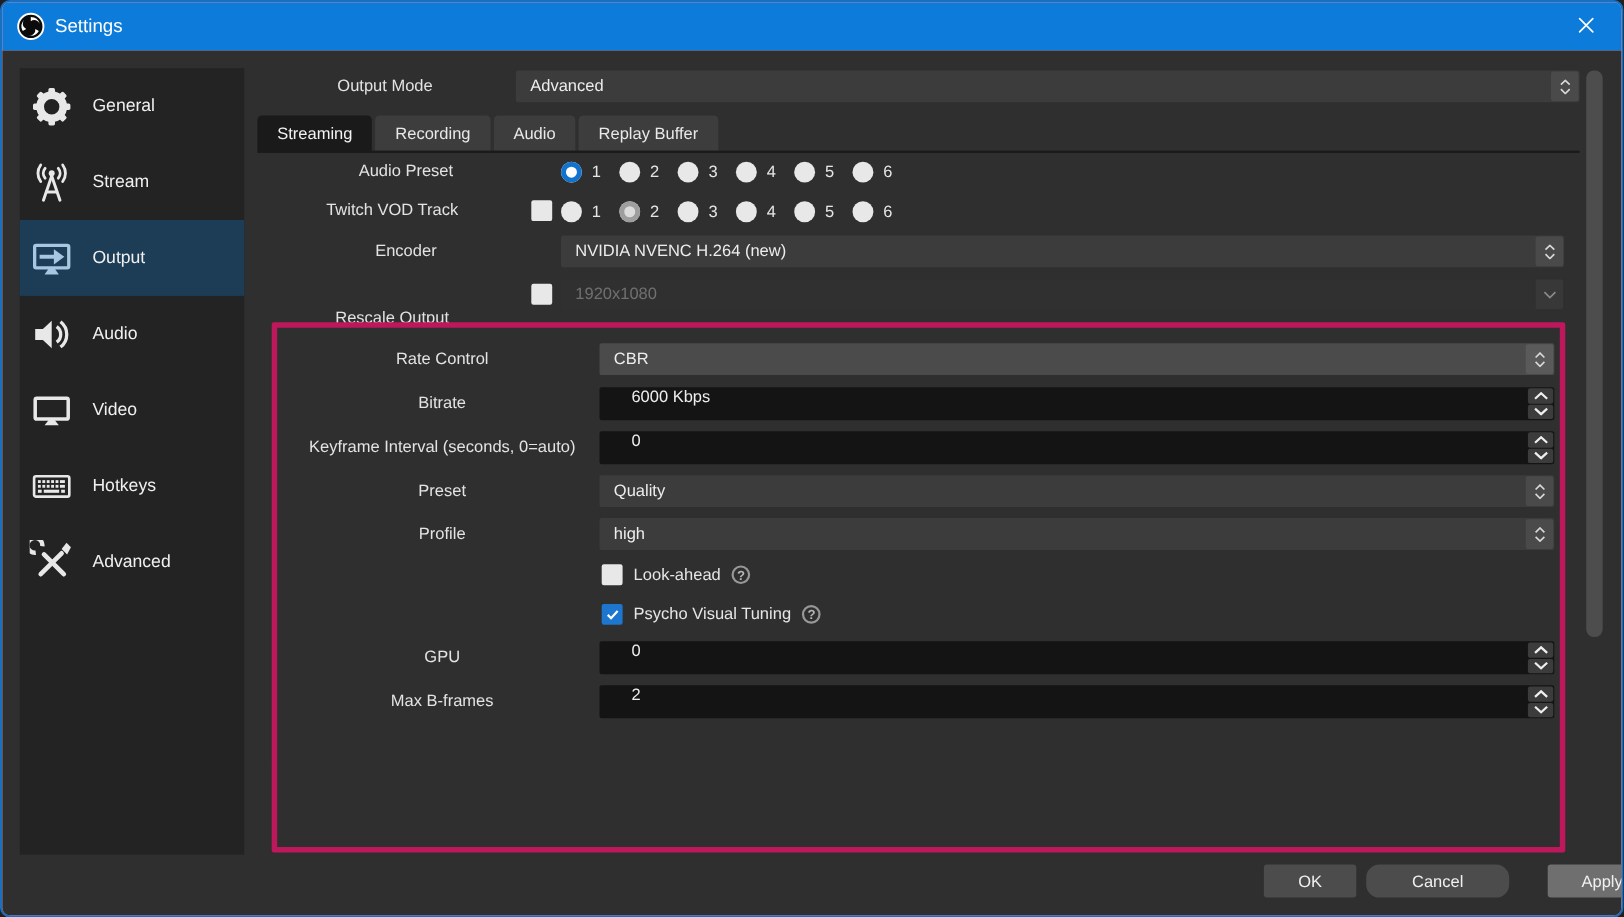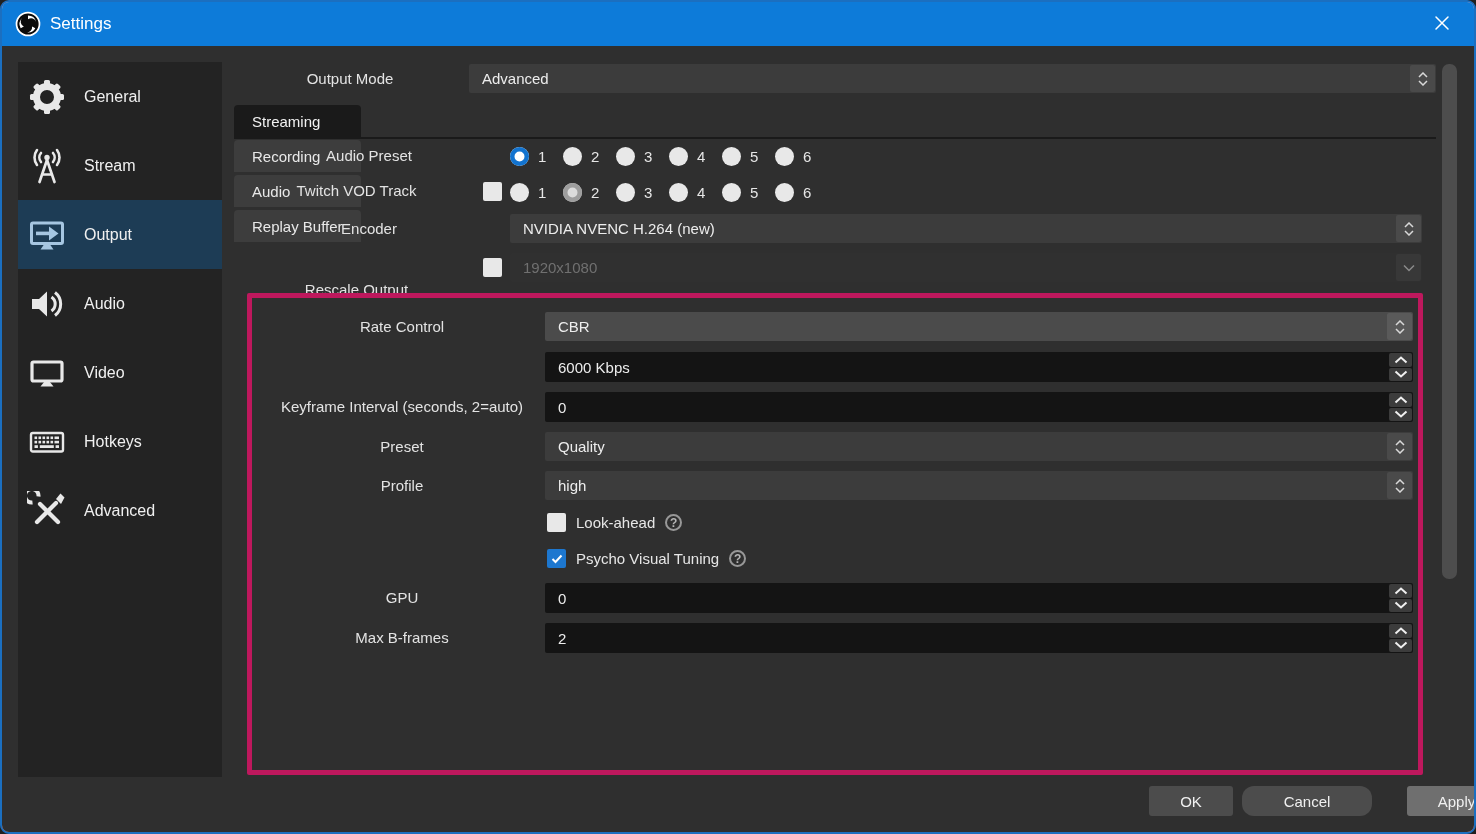--- a/index.html
+++ b/index.html
@@ -21,25 +21,25 @@
   
   .flabel{position:absolute;text-align:center;font-size:15px;color:#e3e3e3;}
   
   .combo{position:absolute;height:29px;background:#3c3c3c;border-radius:2px;display:flex;align-items:center;padding-left:13px;font-size:15px;color:#ededed;cursor:pointer;}
   .combo .spin{position:absolute;right:1px;top:1px;bottom:1px;width:25px;background:#4a4a4a;border-radius:2px;display:flex;flex-direction:column;align-items:center;justify-content:center;gap:2px;color:#d8d8d8;}
   .combo.lighter{background:#4b4b4b;}
   .combo.lighter .spin{background:#5a5a5a;}
   .combo.disabled{background:#303030;color:#707070;cursor:default;}
   .combo.disabled .drop{position:absolute;right:1px;top:1px;bottom:1px;width:25px;background:#383838;border-radius:2px;display:flex;align-items:center;justify-content:center;color:#8a8a8a;}
   
-  .spinbox{position:absolute;height:30px;background:#141414;border-radius:2px;display:flex;align-items:center;padding-left:13px;font-size:15px;color:#ededed;}
+  .spinbox{position:absolute;height:30px;background:#141414;border-radius:2px;display:flex;align-items:flex-start;padding-left:29px;font-size:15px;color:#ededed;}
   .spinbtns{position:absolute;right:1px;top:1px;bottom:1px;width:23px;display:flex;flex-direction:column;gap:1px;}
   .sb{flex:1;background:#3c3c3c;border-radius:2px;display:flex;align-items:center;justify-content:center;color:#efefef;cursor:pointer;}
   
-  .tabbar{position:absolute;left:232px;top:59px;display:flex;gap:3px;flex-direction:column;}
+  .tabbar{position:absolute;left:232px;top:59px;display:flex;gap:3px;}
   .tab{height:32px;padding:0 18px;display:flex;align-items:center;background:#3d3d3d;border-radius:4px 4px 0 0;font-size:15px;color:#e8e8e8;cursor:pointer;}
   .tab.active{background:#1a1a1a;color:#f2f2f2;}
   .tabline{position:absolute;left:232px;top:91px;width:1202px;height:2px;background:#1a1a1a;}
   
   .radio-mount{position:absolute;display:flex;align-items:center;}
   .radio-opt{display:flex;align-items:center;width:53px;}
   .radio{width:19px;height:19px;border-radius:50%;background:#e8e8e8;margin-right:9px;cursor:pointer;flex:none;}
   .radio.sel{background:#fff;box-shadow:inset 0 0 0 4.5px #1273cf;}
   .radio.sel-disabled{background:#dcdcdc;box-shadow:inset 0 0 0 4.5px #9e9e9e;}
   .radio-num{font-size:15px;color:#e6e6e6;}
@@ -307,37 +307,38 @@
         <span class="spin">
           <svg width="10" height="6" viewBox="0 0 10 6">
               <polyline points="1,5 5,1 9,5" fill="none" stroke="currentColor" stroke-width="1.5"></polyline>
             </svg>
           <svg width="10" height="6" viewBox="0 0 10 6">
               <polyline points="1,1 5,5 9,1" fill="none" stroke="currentColor" stroke-width="1.5"></polyline>
             </svg>
         </span>
       </div>
 
+      <div class="flabel" style="left:15px;top:54px;width:270px;line-height:30px;">Bitrate</div>
       <div class="spinbox" style="left:293px;top:54px;width:868px;">
         <span>6000 Kbps</span>
         <span class="spinbtns">
           <span class="sb">
               <svg width="14" height="8" viewBox="0 0 14 8">
                 <polyline points="1.5,6.5 7,1.5 12.5,6.5" fill="none" stroke="currentColor" stroke-width="2"></polyline>
               </svg>
             </span>
           <span class="sb">
               <svg width="14" height="8" viewBox="0 0 14 8">
                 <polyline points="1.5,1.5 7,6.5 12.5,1.5" fill="none" stroke="currentColor" stroke-width="2"></polyline>
               </svg>
             </span>
         </span>
       </div>
 
-      <div class="flabel" style="left:15px;top:94px;width:270px;line-height:30px;">Keyframe Interval (seconds, 2=auto)</div>
+      <div class="flabel" style="left:15px;top:94px;width:270px;line-height:30px;">Keyframe Interval (seconds, 0=auto)</div>
       <div class="spinbox" style="left:293px;top:94px;width:868px;">
         <span>0</span>
         <span class="spinbtns">
           <span class="sb">
               <svg width="14" height="8" viewBox="0 0 14 8">
                 <polyline points="1.5,6.5 7,1.5 12.5,6.5" fill="none" stroke="currentColor" stroke-width="2"></polyline>
               </svg>
             </span>
           <span class="sb">
               <svg width="14" height="8" viewBox="0 0 14 8">

